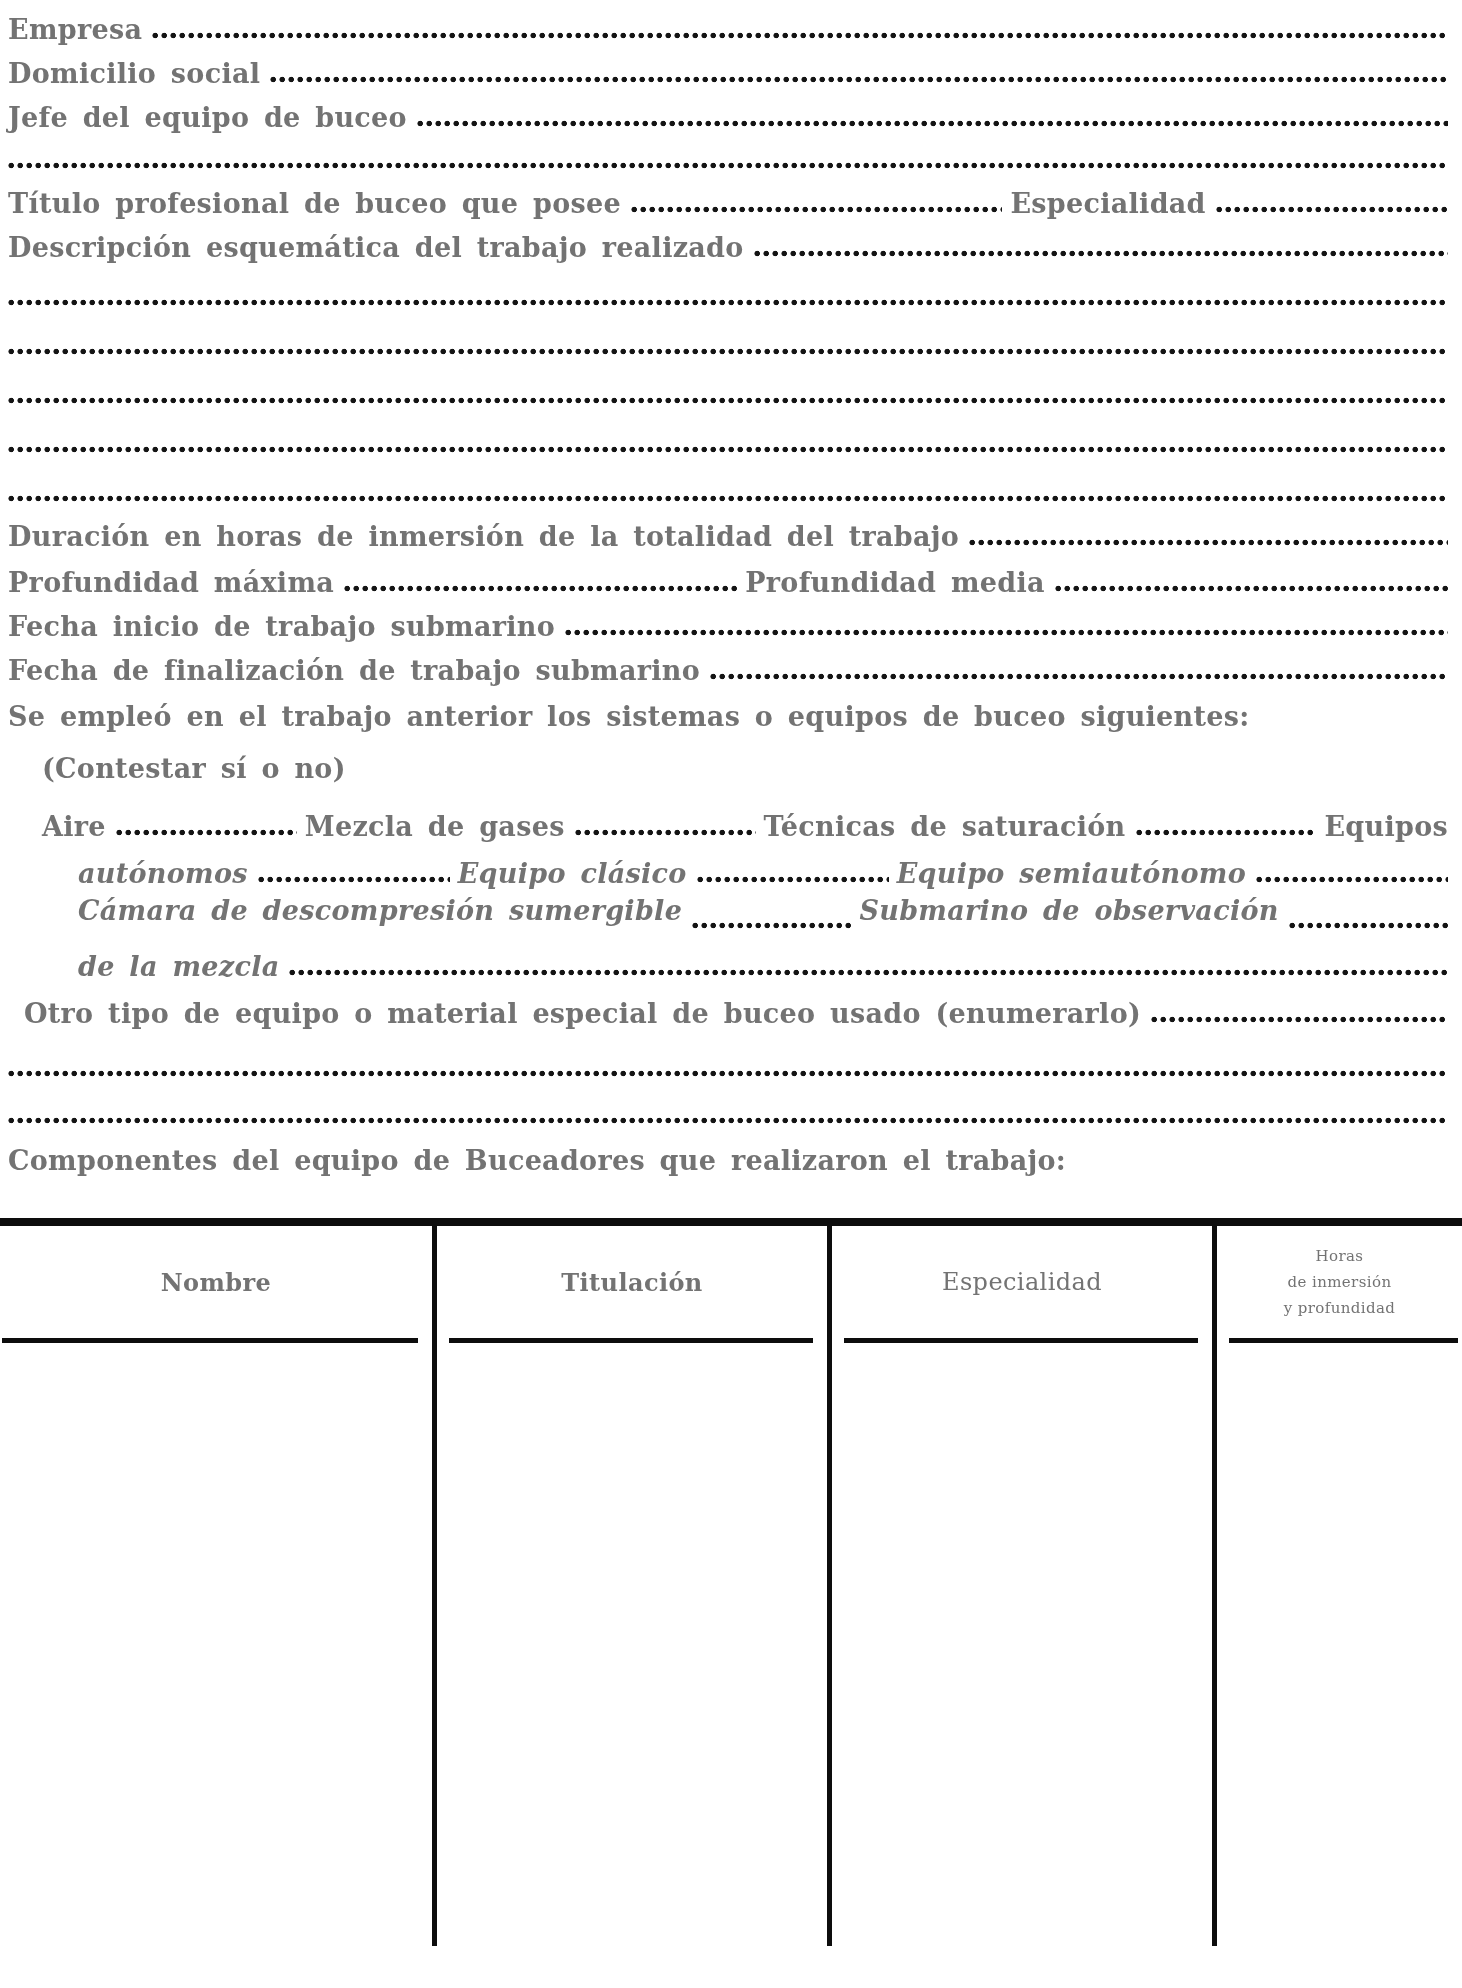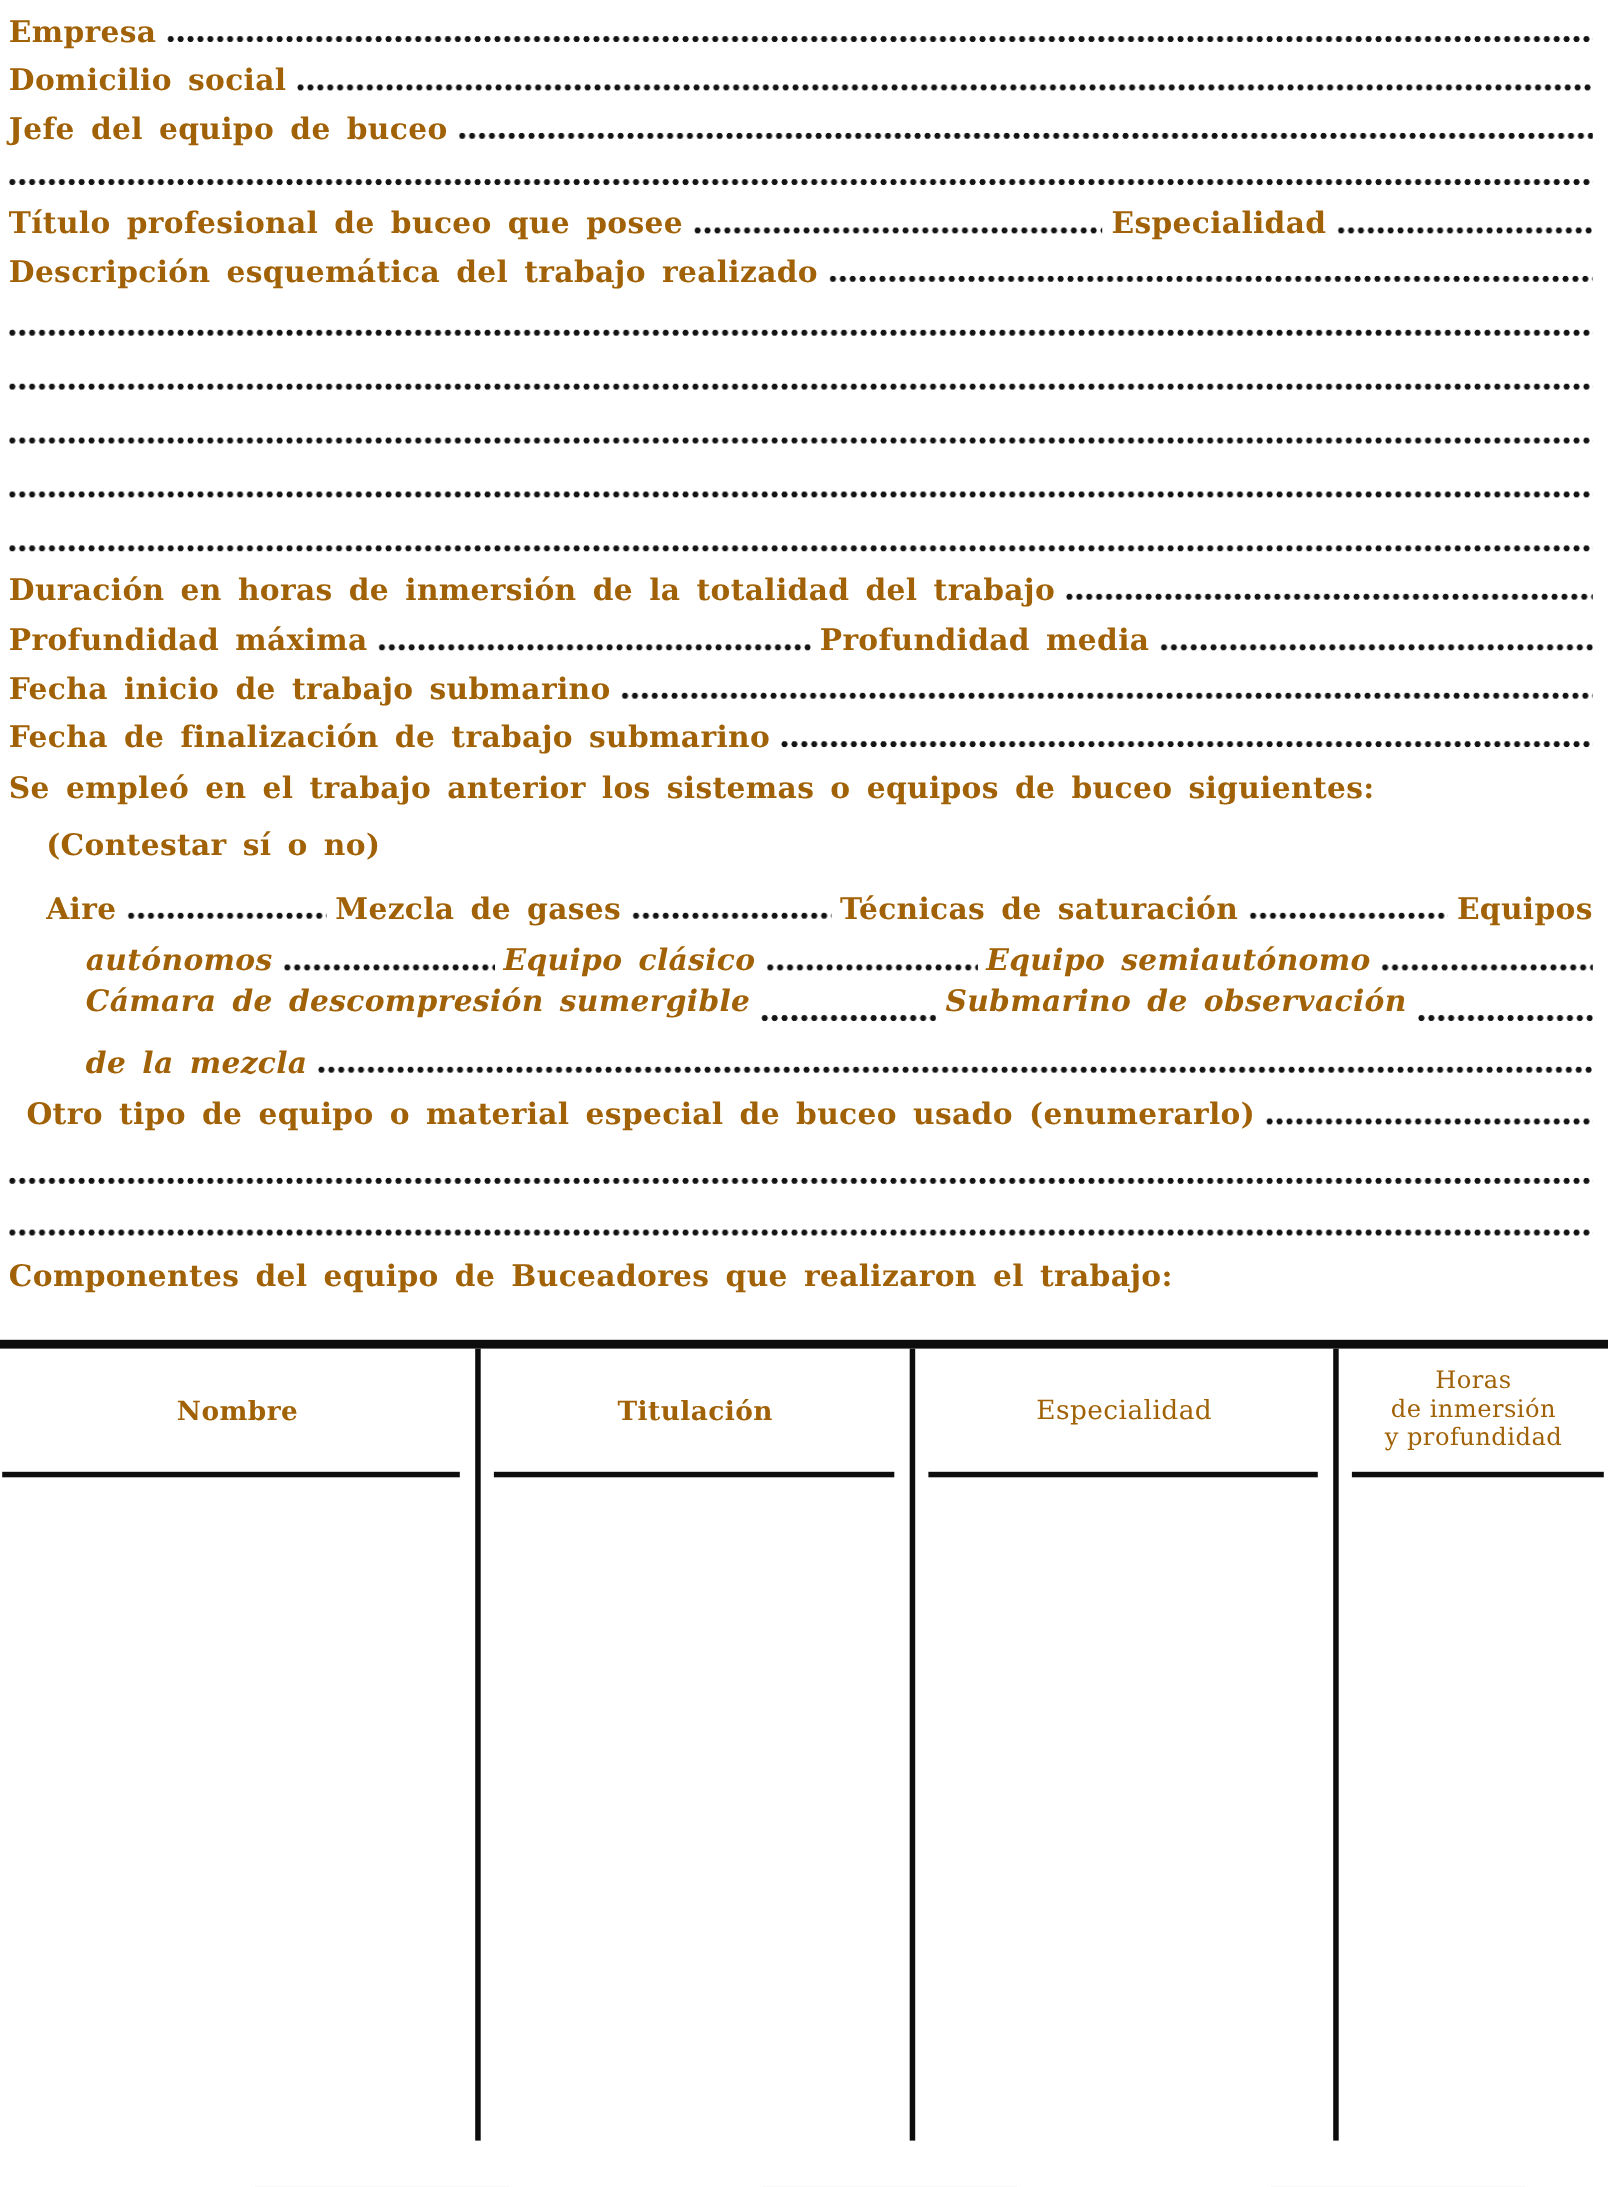--- a/index.html
+++ b/index.html
@@ -3,21 +3,21 @@
 <meta charset="utf-8">
 <style>
   html,body{margin:0;padding:0;}
   body{background:#e8e8e8;}
   .page{
     position:relative;
     width:1462px;height:1988px;
     background:#ffffff;
     overflow:hidden;
     font-family:"DejaVu Serif", serif;
-    color:#a16207;
+    color:#737373;
     margin:0 auto;
   }
   .text-block{padding:6px 14px 0 8px;}
   .l{display:flex;align-items:flex-end;height:44px;}
   .l.first{height:38px;}
   .l.short{height:42px;}
   .l.tall{height:46px;}
   .l.dotrow{height:49px;}
   .l.dotrow2{height:47px;}
   .l.dotrow2.gap{height:54px;}
@@ -48,21 +48,21 @@
   .c1{width:437px;border-right:5px solid #0d0d0d;}
   .c2{width:395px;border-right:5px solid #0d0d0d;}
   .c3{width:385px;border-right:5px solid #0d0d0d;}
   .c4{width:245px;}
   .t-head{height:117px;display:flex;flex-direction:column;}
   .hlabel{
     flex:1;display:flex;flex-direction:column;align-items:center;justify-content:center;
     text-align:center;font-size:24px;font-weight:bold;letter-spacing:0.4px;
   }
   .c3 .hlabel{font-weight:normal;}
-  .c4 .hlabel{font-weight:normal;font-size:22px;line-height:26px;}
+  .c4 .hlabel{font-weight:normal;font-size:15px;line-height:26px;}
   .rowline{
     width:100%;box-sizing:border-box;height:5px;background:#0d0d0d;
     margin-left:12px;margin-right:14px;width:auto;align-self:stretch;
   }
   .t-head .rowline{margin-top:auto;}
   .c1 .rowline{margin-left:2px;}
   .c4 .rowline{margin-right:4px;}
   .t-row{height:80px;display:flex;align-items:flex-end;}
 </style>
 </head>

